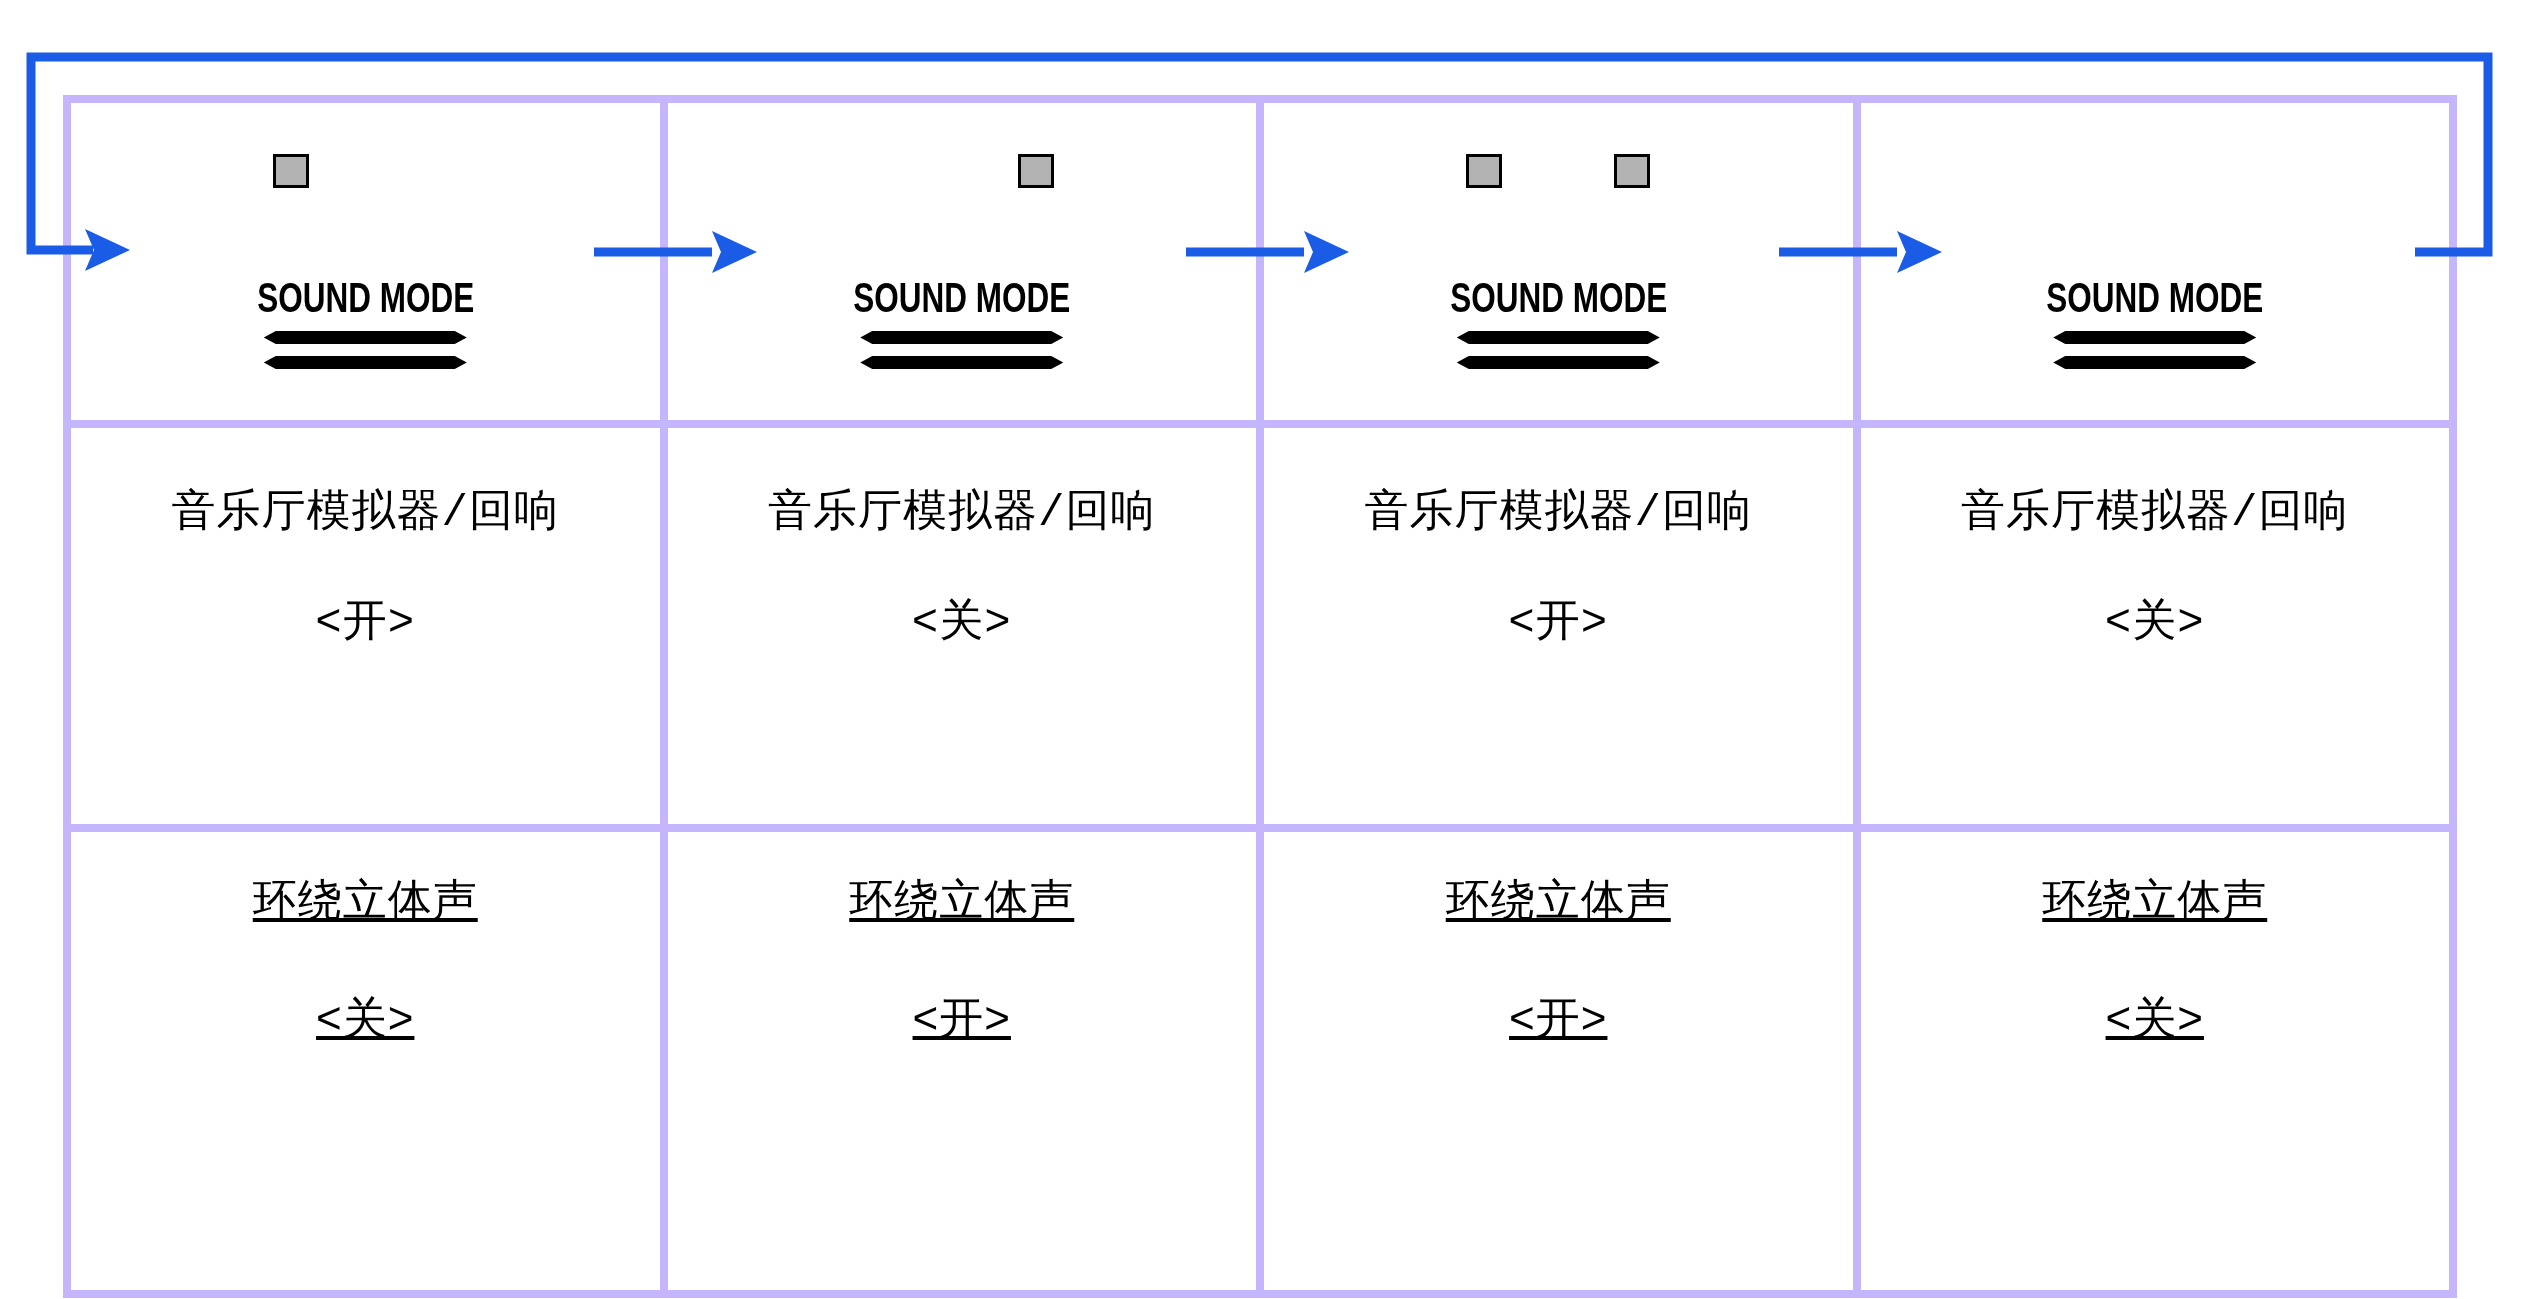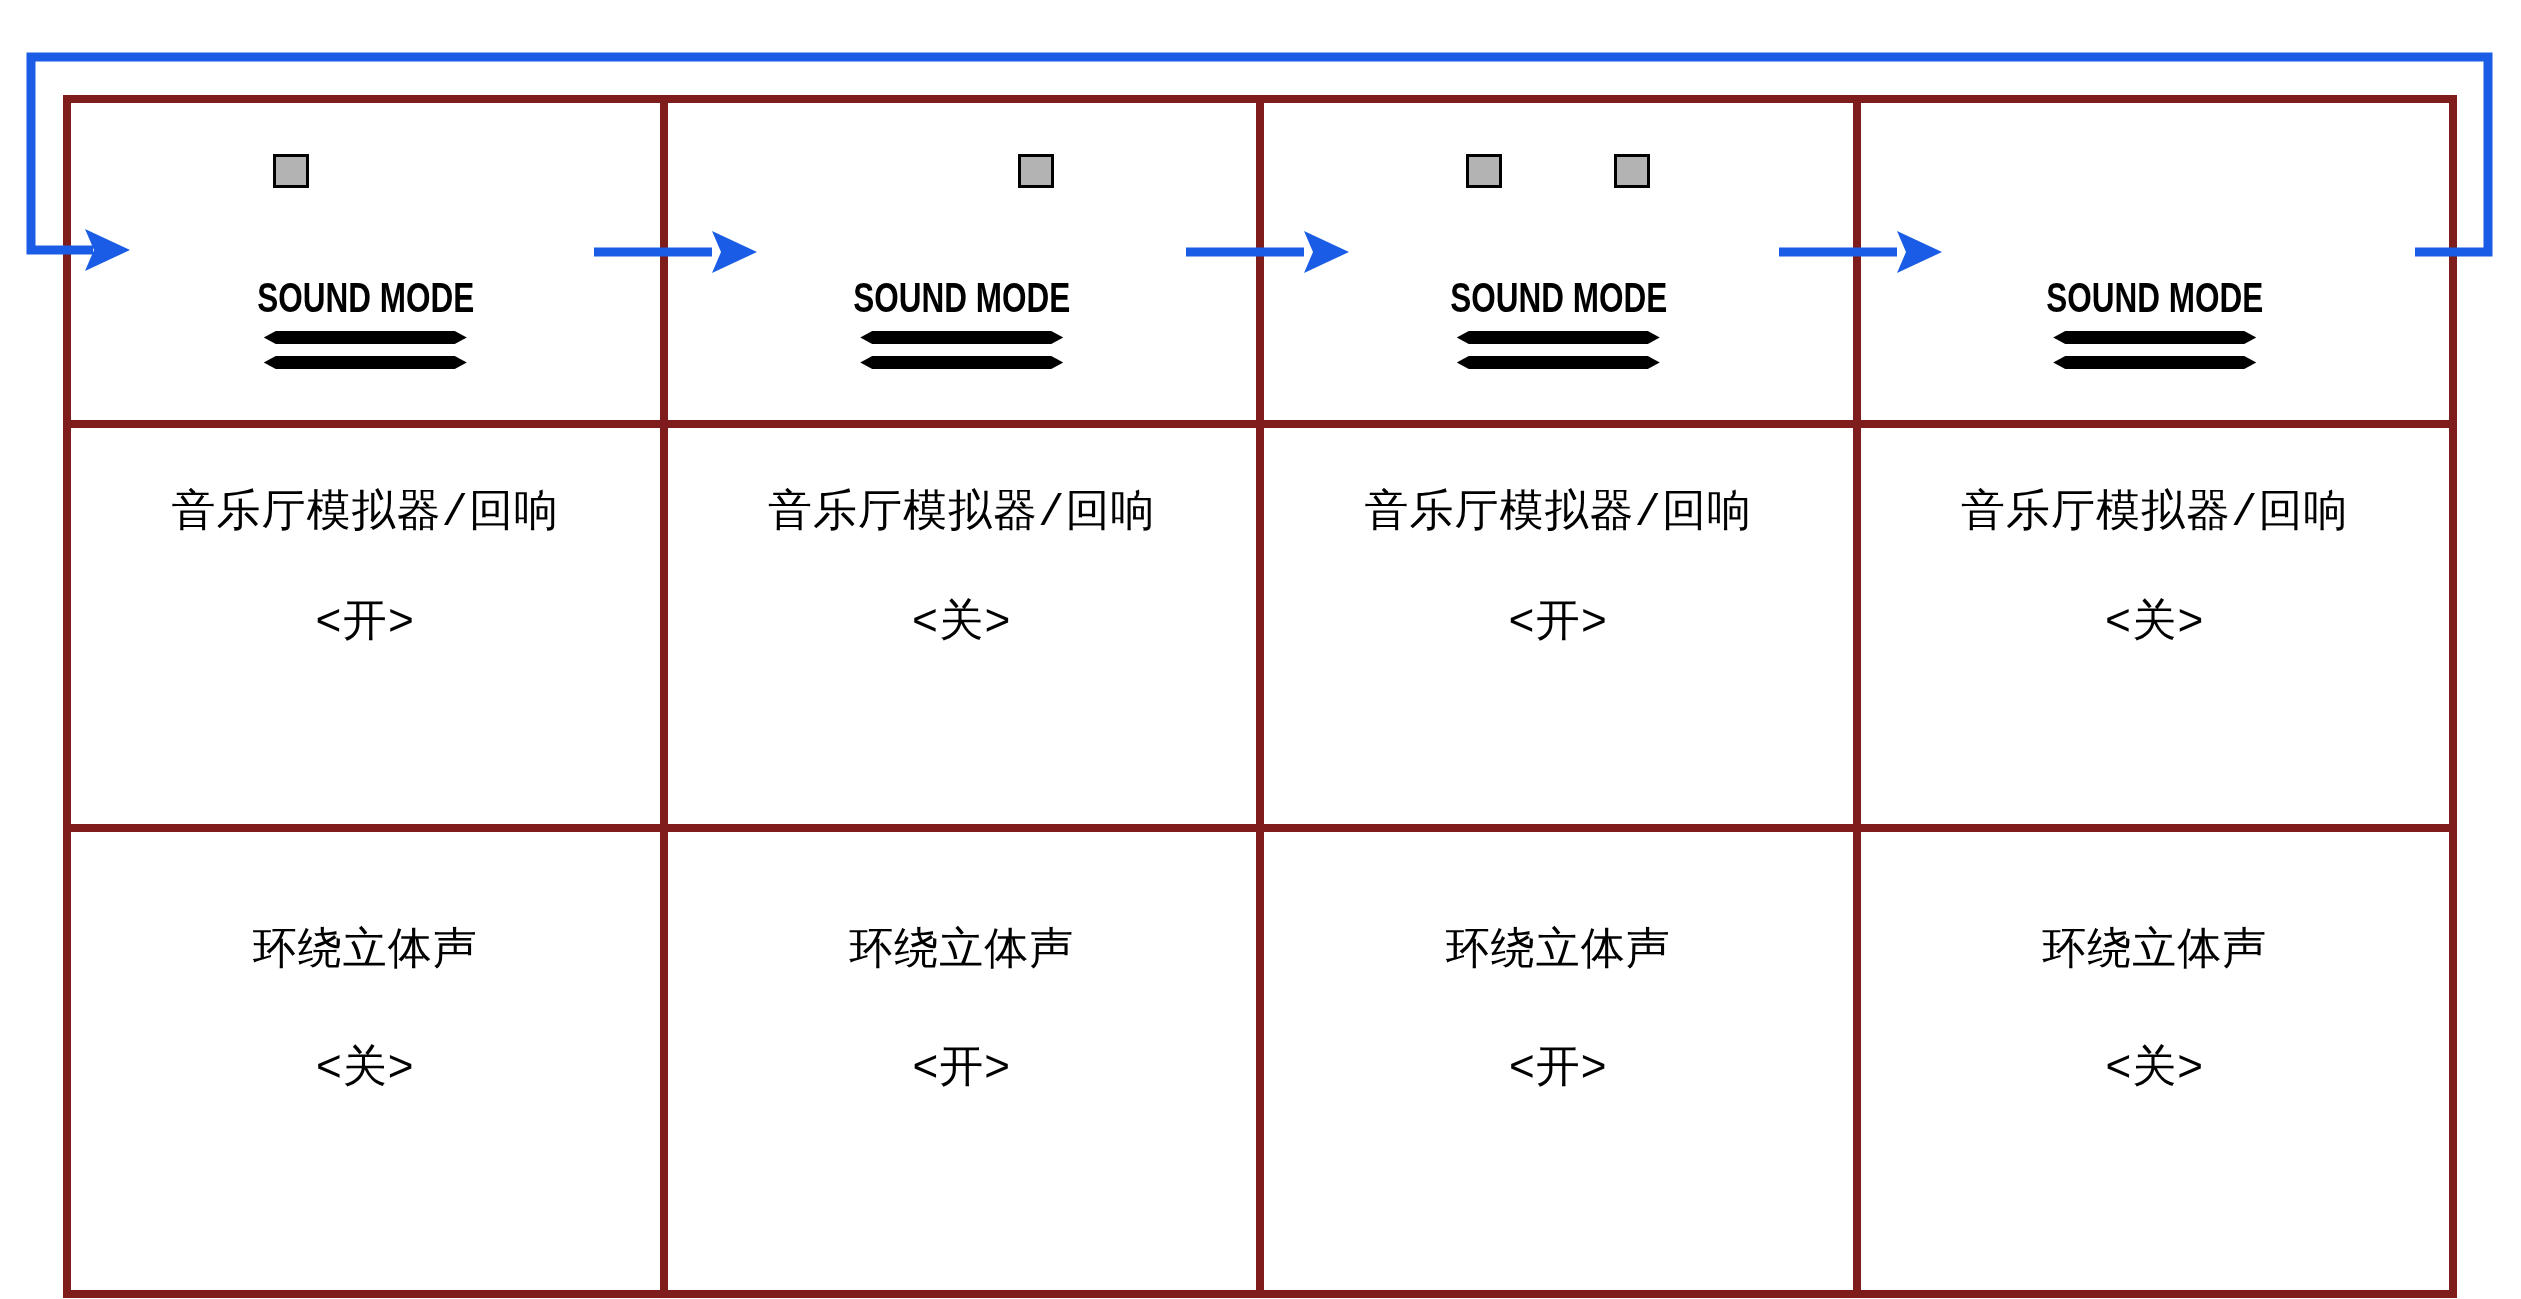--- a/index.html
+++ b/index.html
@@ -9,21 +9,21 @@
     background:#ffffff;
     overflow:hidden;
     font-family:"Liberation Sans","DejaVu Sans",sans-serif;
     color:#000;
   }
   
   .mode-table{
     position:absolute;left:63px;top:95px;
     width:2394px;height:1203px;
     box-sizing:border-box;
-    background:#7f1d1d;
+    background:#c4b5fd;
     padding:8px;
     display:grid;
     grid-template-columns:repeat(4,1fr);
     grid-template-rows:317px 396px 1fr;
     gap:8px;
   }
   .cell{background:#ffffff;position:relative;text-align:center;box-sizing:border-box;}
   
   .indicator{
     position:absolute;top:51px;
@@ -44,21 +44,21 @@
   }
   .logo-bars{margin-top:10px;display:flex;flex-direction:column;gap:12px;align-items:center;}
   .logo-bar{
     width:203px;height:13px;background:#000;
     clip-path:polygon(12px 0,calc(100% - 12px) 0,100% 50%,calc(100% - 12px) 100%,12px 100%,0 50%);
   }
   
   .cell .label,.cell .state{font-size:44px;line-height:56px;letter-spacing:1px;}
   .row-mid{padding-top:57px;font-family:Liberation Mono, monospace;}
   .row-mid .state{margin-top:54px;}
-  .row-bot{padding-top:88px;}
+  .row-bot{padding-top:40px;text-decoration:underline;}
   .row-bot .state{margin-top:62px;}
   
   .flow{position:absolute;left:0;top:0;z-index:5;pointer-events:none;}
 </style>
 </head>
 <body>
 
 <div class="stage">
 
   <div class="mode-table">

